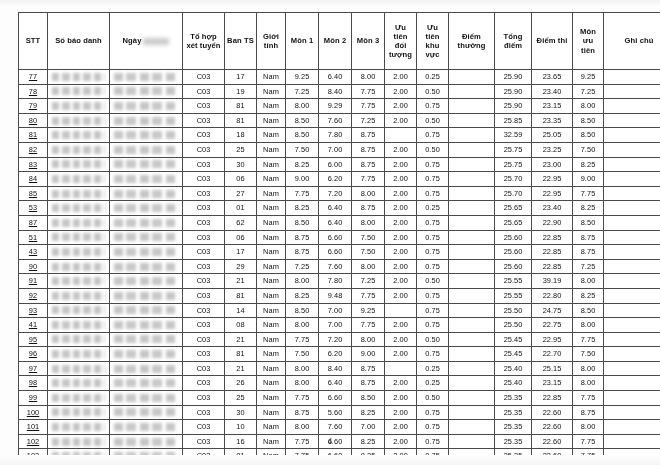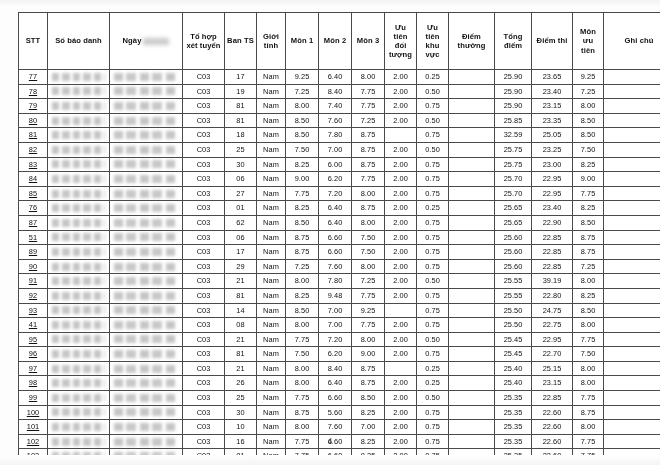--- a/index.html
+++ b/index.html
@@ -241,21 +241,21 @@
             <td class="col-sbd">
               <span class="redact"></span>
             </td>
             <td class="col-ngay">
               <span class="redact wide"></span>
             </td>
             <td class="col-thxt">C03</td>
             <td class="col-bants">81</td>
             <td class="col-gt">Nam</td>
             <td class="col-mon1">8.00</td>
-            <td class="col-mon2">7.40</td>
+            <td class="col-mon2">9.29</td>
             <td class="col-mon3">7.75</td>
             <td class="col-utdt">2.00</td>
             <td class="col-utkv">0.75</td>
             <td class="col-dtt"></td>
             <td class="col-tong">25.90</td>
             <td class="col-dthi">23.15</td>
             <td class="col-mut">8.00</td>
             <td class="col-ghichu"></td>
           </tr>
           <tr>
@@ -384,21 +384,21 @@
             <td class="col-mon3">8.00</td>
             <td class="col-utdt">2.00</td>
             <td class="col-utkv">0.75</td>
             <td class="col-dtt"></td>
             <td class="col-tong">25.70</td>
             <td class="col-dthi">22.95</td>
             <td class="col-mut">7.75</td>
             <td class="col-ghichu"></td>
           </tr>
           <tr>
-            <td class="col-stt">76</td>
+            <td class="col-stt">53</td>
             <td class="col-sbd">
               <span class="redact"></span>
             </td>
             <td class="col-ngay">
               <span class="redact wide"></span>
             </td>
             <td class="col-thxt">C03</td>
             <td class="col-bants">01</td>
             <td class="col-gt">Nam</td>
             <td class="col-mon1">8.25</td>
@@ -450,21 +450,21 @@
             <td class="col-mon3">7.50</td>
             <td class="col-utdt">2.00</td>
             <td class="col-utkv">0.75</td>
             <td class="col-dtt"></td>
             <td class="col-tong">25.60</td>
             <td class="col-dthi">22.85</td>
             <td class="col-mut">8.75</td>
             <td class="col-ghichu"></td>
           </tr>
           <tr>
-            <td class="col-stt">89</td>
+            <td class="col-stt">43</td>
             <td class="col-sbd">
               <span class="redact"></span>
             </td>
             <td class="col-ngay">
               <span class="redact wide"></span>
             </td>
             <td class="col-thxt">C03</td>
             <td class="col-bants">17</td>
             <td class="col-gt">Nam</td>
             <td class="col-mon1">8.75</td>

